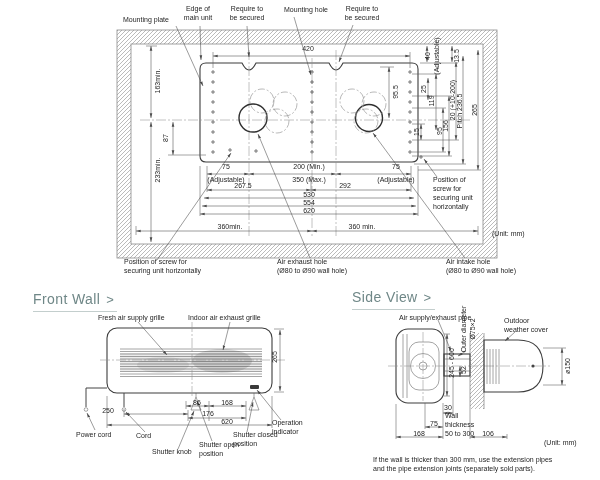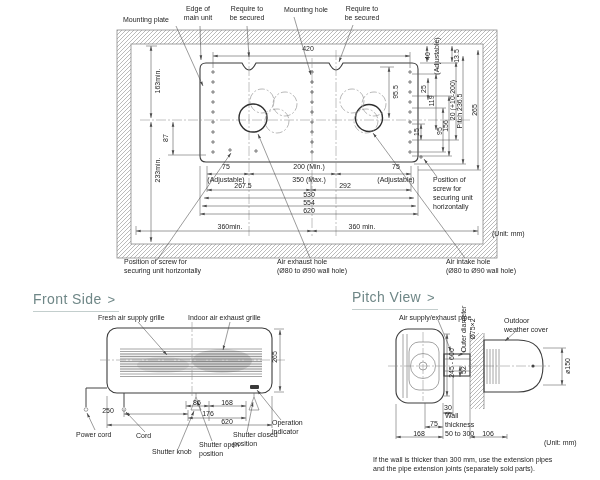--- a/index.html
+++ b/index.html
@@ -149,22 +149,22 @@
     <path class="d" d="M443,413 H453"></path>
     <path class="d" d="M425,427 H443"></path>
     <path class="d" d="M396,437 H443"></path>
     <path class="d" d="M470,437 H507"></path>
     <path class="t" d="M543,348 H566 M543,385 H566 M444,334 H450 M444,396 H450 M443,403 V439 M453,377 V416 M425,403 V429 M396,404 V439 M470,409 V439 M507,434 V439"></path>
     <path class="ld" d="M438,320 L451,351"></path>
     <path class="ld" d="M466,351 L458,356"></path>
     <path class="ld" d="M515,332 L505,341"></path>
   </svg>
 
-  <div class="hd" style="left:33px;top:291px"><span>Front Side</span><span class="chev">&gt;</span></div>
-  <div class="hd" style="left:352px;top:289px"><span>Pitch View</span><span class="chev">&gt;</span></div>
+  <div class="hd" style="left:33px;top:291px"><span>Front Wall</span><span class="chev">&gt;</span></div>
+  <div class="hd" style="left:352px;top:289px"><span>Side View</span><span class="chev">&gt;</span></div>
 
   <div class="lbl" style="left:123px;top:16px">Mounting plate</div>
   <div class="lbl c" style="left:198px;top:5px">Edge of
 main unit</div>
   <div class="lbl c" style="left:247px;top:5px">Require to
 be secured</div>
   <div class="lbl c" style="left:306px;top:6px">Mounting hole</div>
   <div class="lbl c" style="left:362px;top:5px">Require to
 be secured</div>
   <div class="lbl c" style="left:308px;top:45px">420</div>

